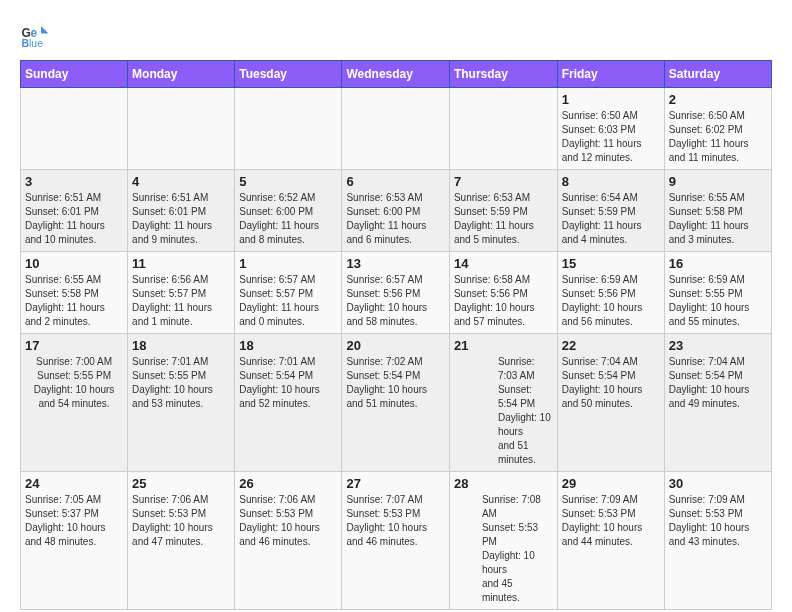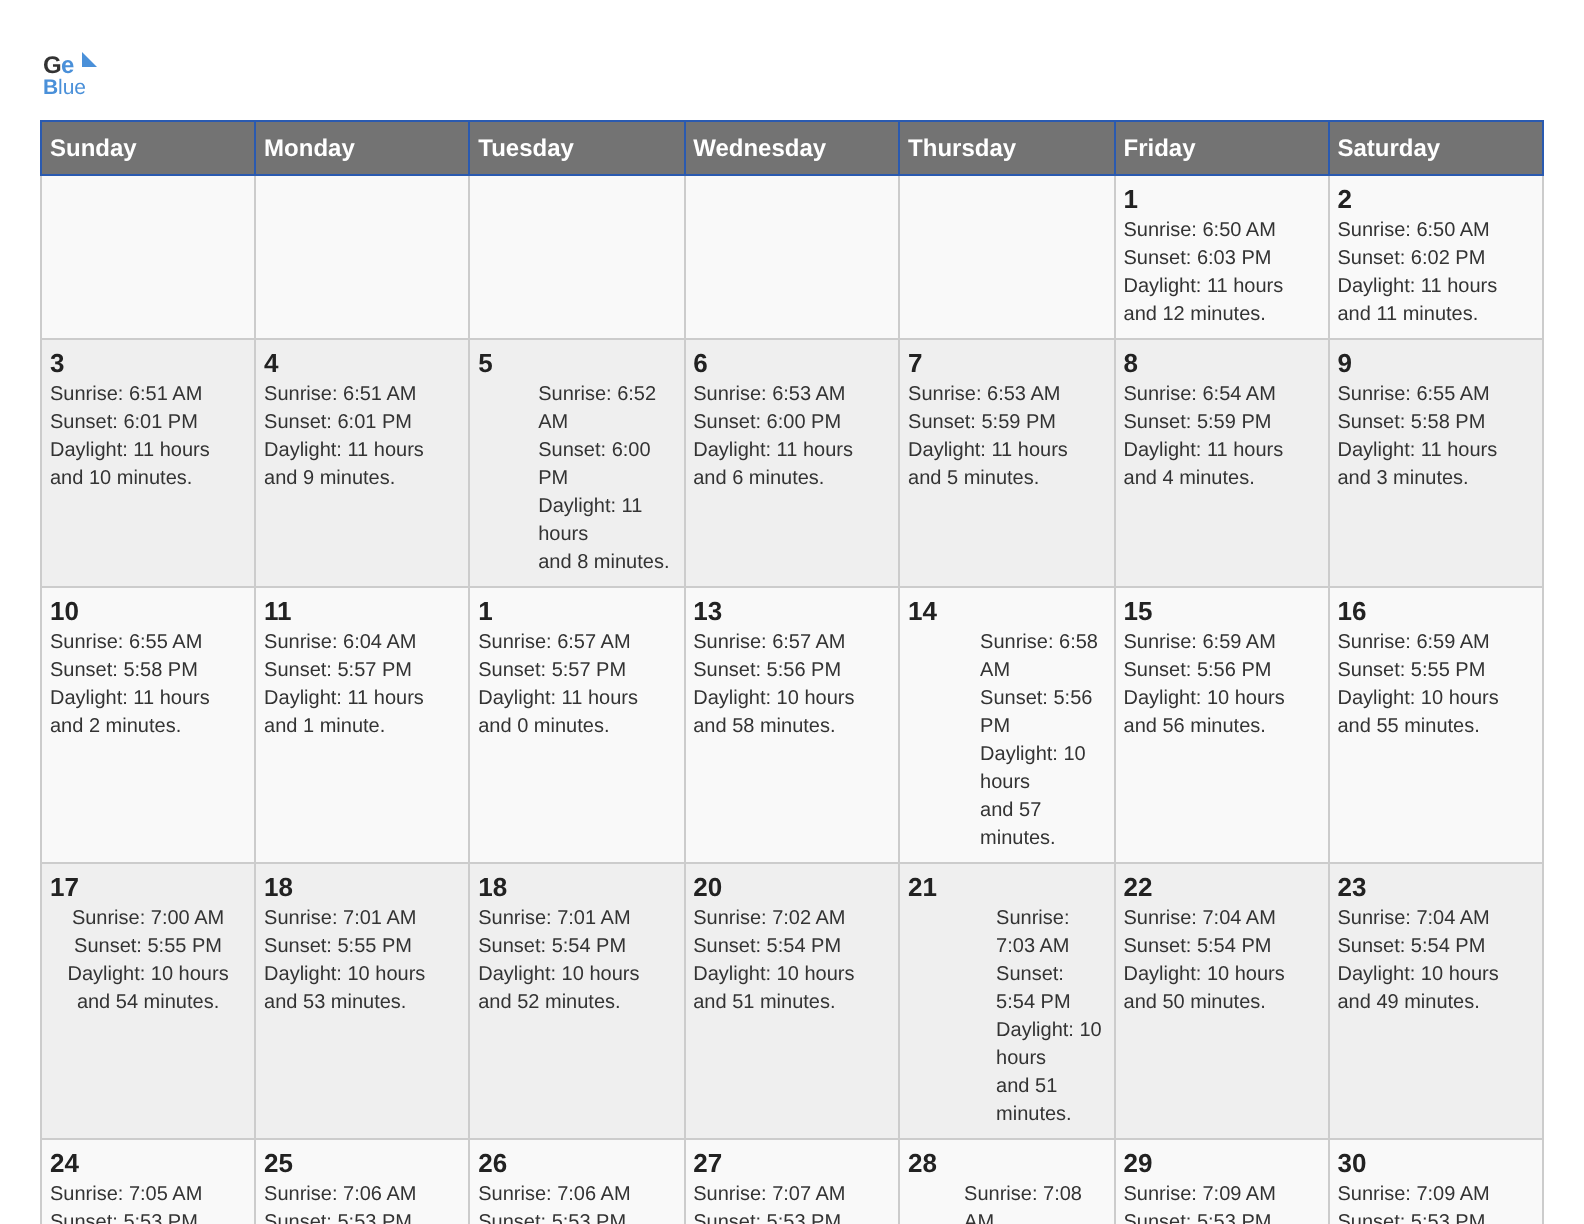--- a/index.html
+++ b/index.html
@@ -45,21 +45,21 @@
     .location {
       font-size: 16px;
       color: #555;
     }
     .calendar {
       width: 100%;
       border-collapse: collapse;
       font-size: 11px;
     }
     .calendar thead th {
-      background: #737373;
+      background: #8b5cf6;
       color: #fff;
       padding: 6px 4px;
       text-align: left;
       font-size: 12px;
       border: 1px solid #2a5ab0;
     }
     .calendar tbody td {
       border: 1px solid #ccc;
       vertical-align: top;
       padding: 4px;
@@ -157,21 +157,21 @@
         </td>
         <td>
           <span class="day-number">4</span>
           <div class="day-info" style="white-space: pre-line;">Sunrise: 6:51 AM
 Sunset: 6:01 PM
 Daylight: 11 hours
 and 9 minutes.</div>
         </td>
         <td>
           <span class="day-number">5</span>
-          <div class="day-info" style="white-space: pre-line; margin-left: 30px;">Sunrise: 6:52 AM
+          <div class="day-info" style="white-space: pre-line;">Sunrise: 6:52 AM
 Sunset: 6:00 PM
 Daylight: 11 hours
 and 8 minutes.</div>
         </td>
         <td>
           <span class="day-number">6</span>
           <div class="day-info" style="white-space: pre-line;">Sunrise: 6:53 AM
 Sunset: 6:00 PM
 Daylight: 11 hours
 and 6 minutes.</div>
@@ -201,42 +201,42 @@
       <tr>
         <td>
           <span class="day-number">10</span>
           <div class="day-info" style="white-space: pre-line;">Sunrise: 6:55 AM
 Sunset: 5:58 PM
 Daylight: 11 hours
 and 2 minutes.</div>
         </td>
         <td>
           <span class="day-number">11</span>
-          <div class="day-info" style="white-space: pre-line;">Sunrise: 6:04 AM
+          <div class="day-info" style="white-space: pre-line;">Sunrise: 6:56 AM
 Sunset: 5:57 PM
 Daylight: 11 hours
 and 1 minute.</div>
         </td>
         <td>
           <span class="day-number">1</span>
           <div class="day-info" style="white-space: pre-line;">Sunrise: 6:57 AM
 Sunset: 5:57 PM
 Daylight: 11 hours
 and 0 minutes.</div>
         </td>
         <td>
           <span class="day-number">13</span>
           <div class="day-info" style="white-space: pre-line;">Sunrise: 6:57 AM
 Sunset: 5:56 PM
 Daylight: 10 hours
 and 58 minutes.</div>
         </td>
         <td>
           <span class="day-number">14</span>
-          <div class="day-info" style="white-space: pre-line; margin-left: 36px;">Sunrise: 6:58 AM
+          <div class="day-info" style="white-space: pre-line;">Sunrise: 6:58 AM
 Sunset: 5:56 PM
 Daylight: 10 hours
 and 57 minutes.</div>
         </td>
         <td>
           <span class="day-number">15</span>
           <div class="day-info" style="white-space: pre-line;">Sunrise: 6:59 AM
 Sunset: 5:56 PM
 Daylight: 10 hours
 and 56 minutes.</div>
@@ -297,21 +297,21 @@
           <div class="day-info" style="white-space: pre-line;">Sunrise: 7:04 AM
 Sunset: 5:54 PM
 Daylight: 10 hours
 and 49 minutes.</div>
         </td>
       </tr>
       <tr>
         <td>
           <span class="day-number">24</span>
           <div class="day-info" style="white-space: pre-line;">Sunrise: 7:05 AM
-Sunset: 5:53 PM
+Sunset: 5:37 PM
 Daylight: 10 hours
 and 48 minutes.</div>
         </td>
         <td>
           <span class="day-number">25</span>
           <div class="day-info" style="white-space: pre-line;">Sunrise: 7:06 AM
 Sunset: 5:53 PM
 Daylight: 10 hours
 and 47 minutes.</div>
         </td>

